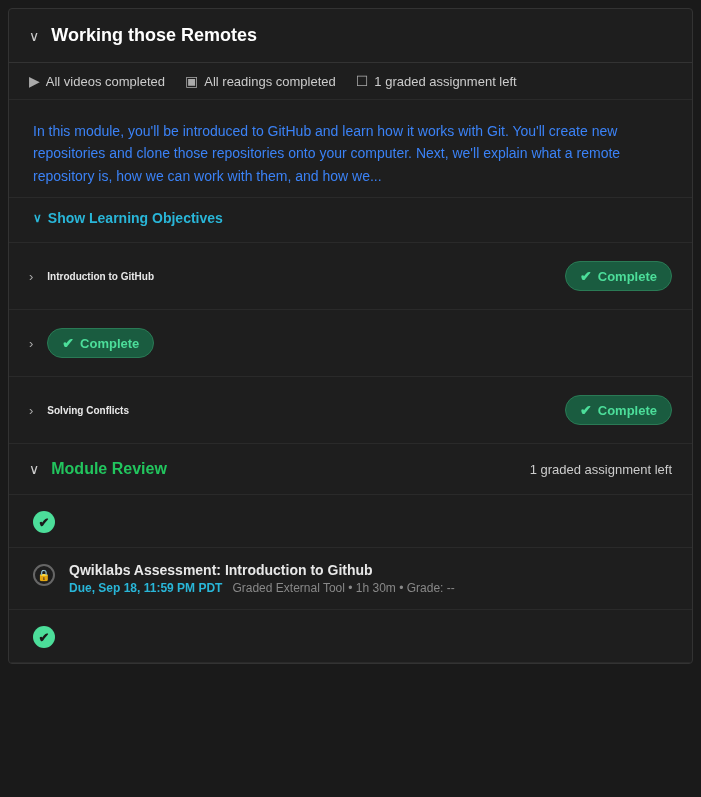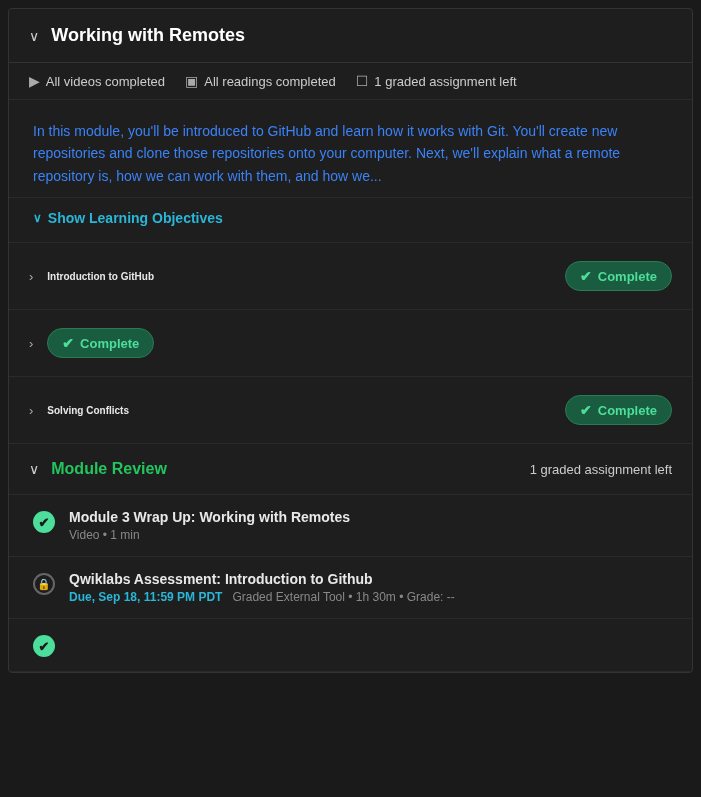--- a/index.html
+++ b/index.html
@@ -191,21 +191,21 @@
       margin-top: 16px;
     }
   </style>
 </head>
 <body>
 
 <div class="module-container">
 
   <div class="module-header">
     <span class="chevron-icon">∨</span>
-    <span class="module-title">Working with Remotes</span>
+    <span class="module-title">Working those Remotes</span>
   </div>
 
   <div class="module-stats">
     <div class="stat-item">
       <span class="stat-icon">▶</span>
       <span>All videos completed</span>
     </div>
     <div class="stat-item">
       <span class="stat-icon">▣</span>
       <span>All readings completed</span>
@@ -255,24 +255,20 @@
     <div class="module-review-left">
       <span class="chevron-icon">∨</span>
       <span class="module-review-title">Module Review</span>
     </div>
     <span class="graded-left">1 graded assignment left</span>
   </div>
 
   <div class="review-item">
     <div class="review-item-icon">
       <div class="check-circle">✔</div>
-    </div>
-    <div class="review-item-content">
-      <div class="review-item-title">Module 3 Wrap Up: Working with Remotes</div>
-      <div class="review-item-meta">Video • 1 min</div>
     </div>
   </div>
 
   <div class="review-item">
     <div class="review-item-icon">
       <div class="lock-circle">🔒</div>
     </div>
     <div class="review-item-content">
       <div class="review-item-title">Qwiklabs Assessment: Introduction to Github</div>
       <div class="review-item-meta">

